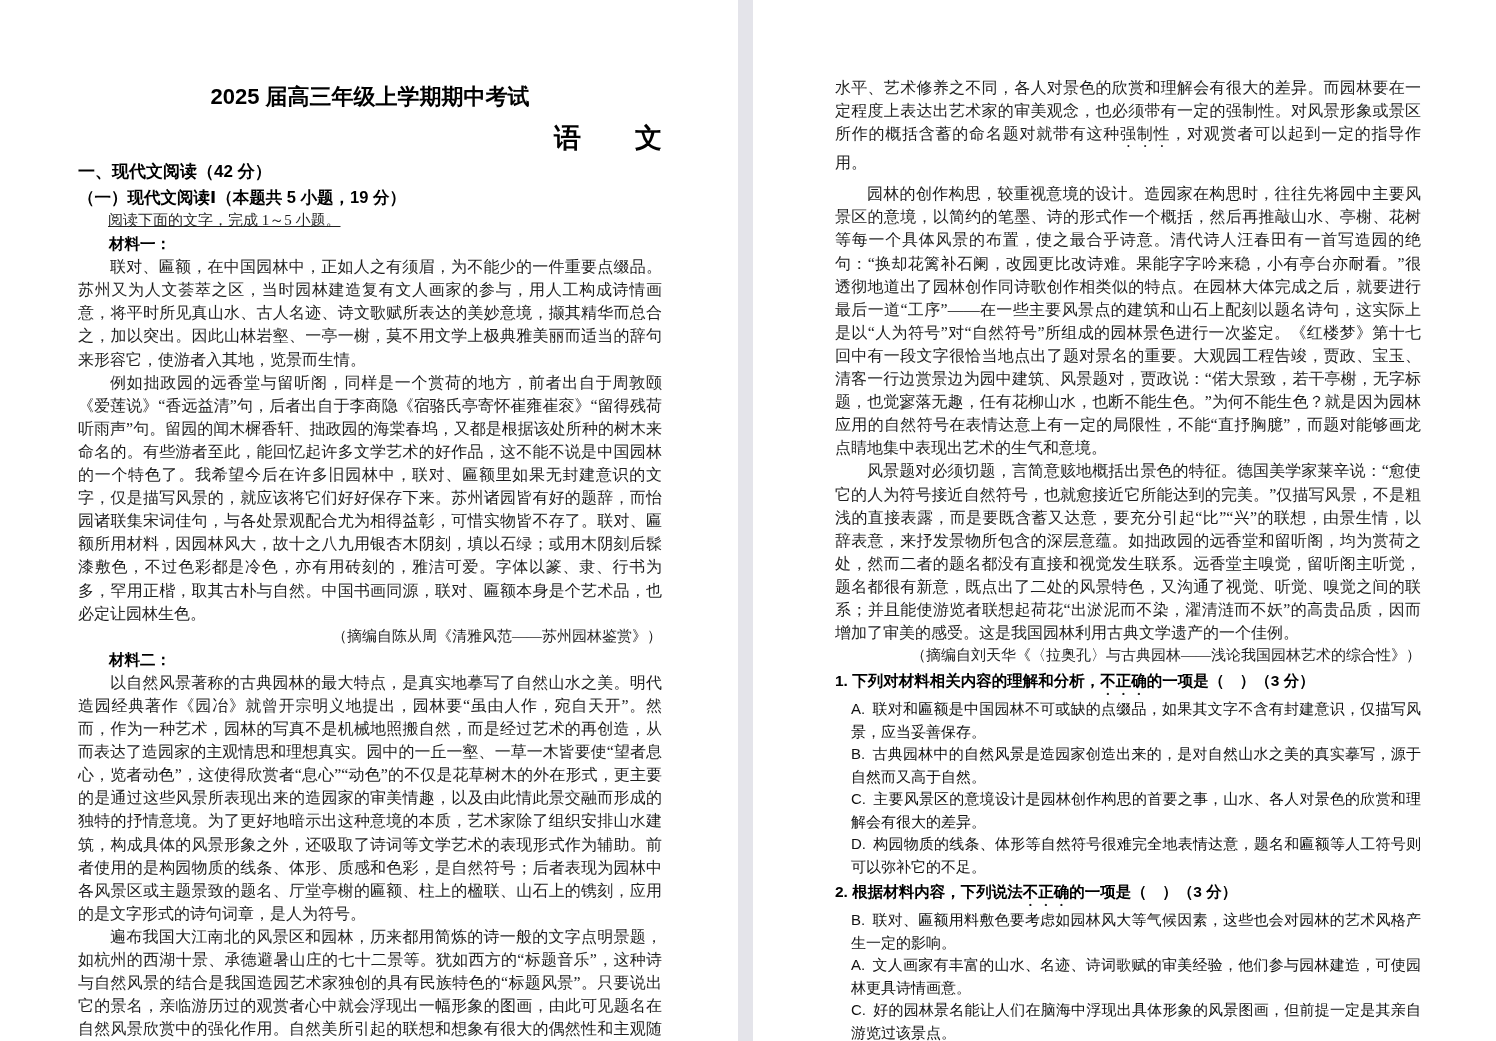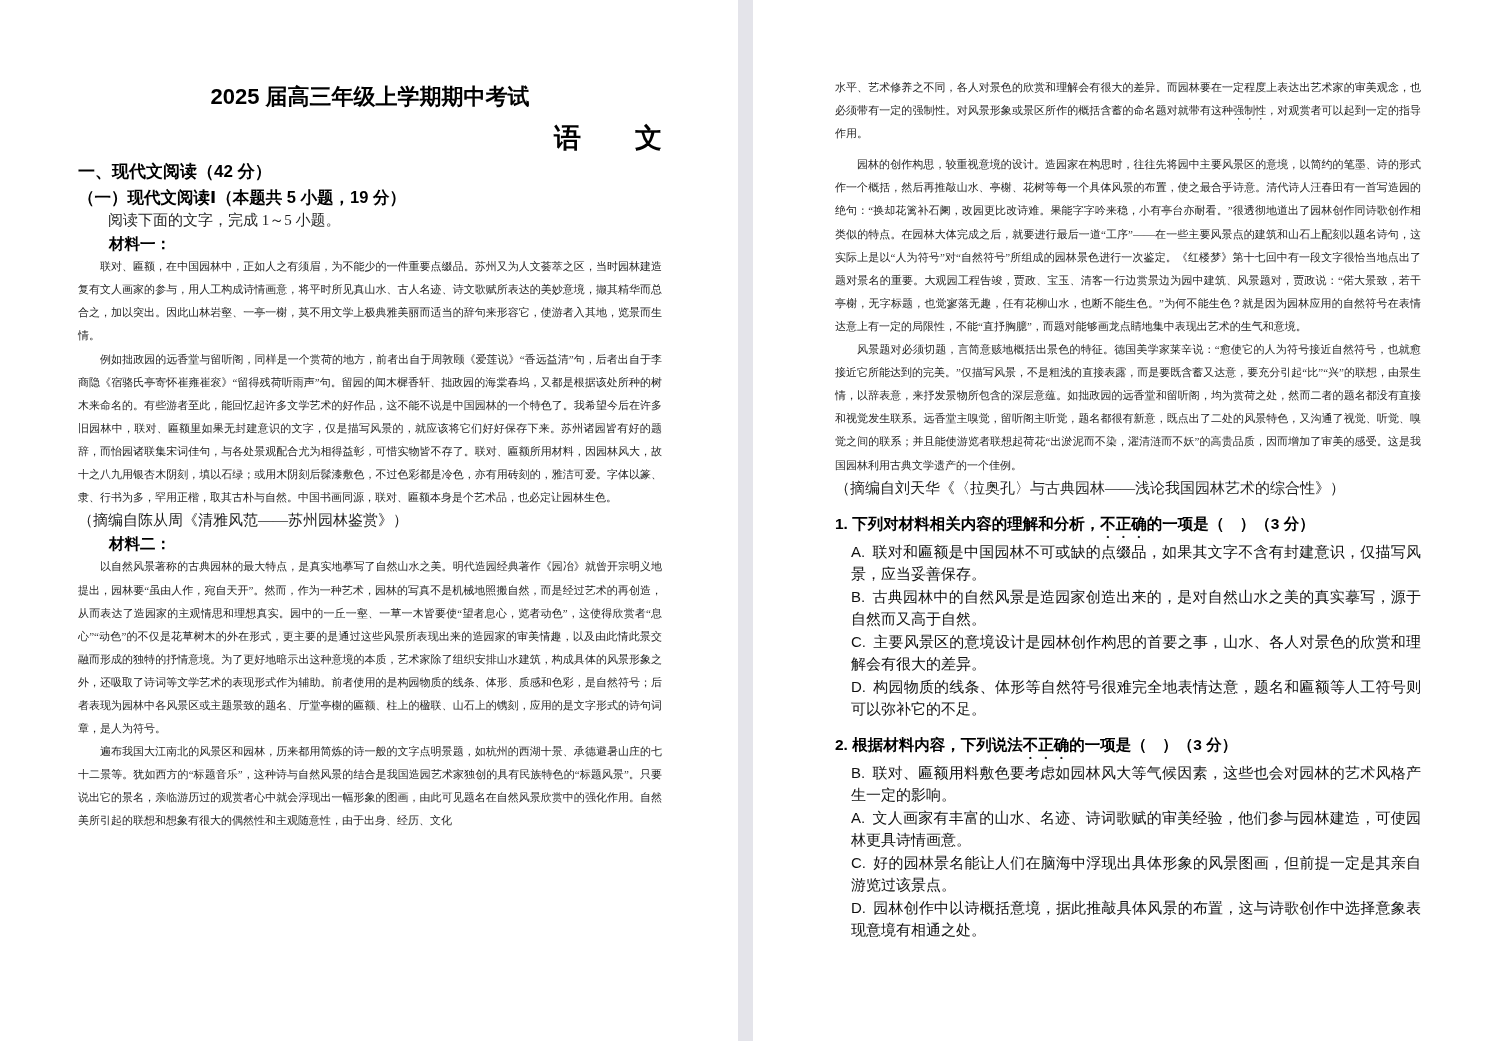--- a/index.html
+++ b/index.html
@@ -13,33 +13,33 @@
   .page-right{width:743px;padding:76px 75px 0 82px;}
 
   h1.exam-title{margin:0;font:bold 22px/26px "Liberation Sans","DejaVu Sans",sans-serif;
       text-align:center;color:#000;}
   h2.subject{margin:12px 0 0;font:bold 27px/32px "Liberation Sans","DejaVu Sans",sans-serif;
       text-align:right;color:#000;}
   h3.sec{margin:6px 0 0;font:bold 17px/24px "Liberation Sans","DejaVu Sans",sans-serif;color:#000;}
   h4.subsec{margin:1px 0 0;font:bold 16.5px/24px "Liberation Sans","DejaVu Sans",sans-serif;color:#000;}
 
   p{margin:0;}
-  .body{font-size:11px;line-height:23.1px;text-align:justify;text-justify:inter-ideograph;
+  .body{font-size:16px;line-height:23.1px;text-align:justify;text-justify:inter-ideograph;
         color:#1f1f1f;}
   .ind{text-indent:2em;}
-  .instr{font-size:15px;line-height:23.1px;text-indent:2em;color:#1f1f1f;}
+  .instr{font-size:15px;line-height:23.1px;text-indent:2em;color:#1f1f1f;text-decoration:underline;}
   .mat-label{font:bold 15.5px/23.1px "Liberation Sans","DejaVu Sans",sans-serif;
         text-indent:2em;color:#000;}
-  .source{font-size:15px;line-height:23.1px;text-align:left;color:#1f1f1f;}
+  .source{font-size:15px;line-height:23.1px;text-align:right;color:#1f1f1f;}
 
   .u{text-underline-offset:4px;text-decoration-thickness:1px;}
   .edot{-webkit-text-emphasis:filled dot #1a1a1a;-webkit-text-emphasis-position:under right;
         text-emphasis:filled dot #1a1a1a;text-emphasis-position:under right;}
 
-  .stem{font:bold 15.5px/23px "Liberation Sans","DejaVu Sans",sans-serif;color:#000;margin-top:12px;}
+  .stem{font:bold 15.5px/23px "Liberation Sans","DejaVu Sans",sans-serif;color:#000;margin-top:2px;}
   .opt{font:15px/22.5px "Liberation Sans","DejaVu Sans",sans-serif;color:#111;
        padding-left:16px;text-align:justify;text-justify:inter-ideograph;}
   .opt-label{margin-right:7px;}
 </style>
 </head>
 <body>
 
 <div class="canvas">
 
   <div class="page page-left">

